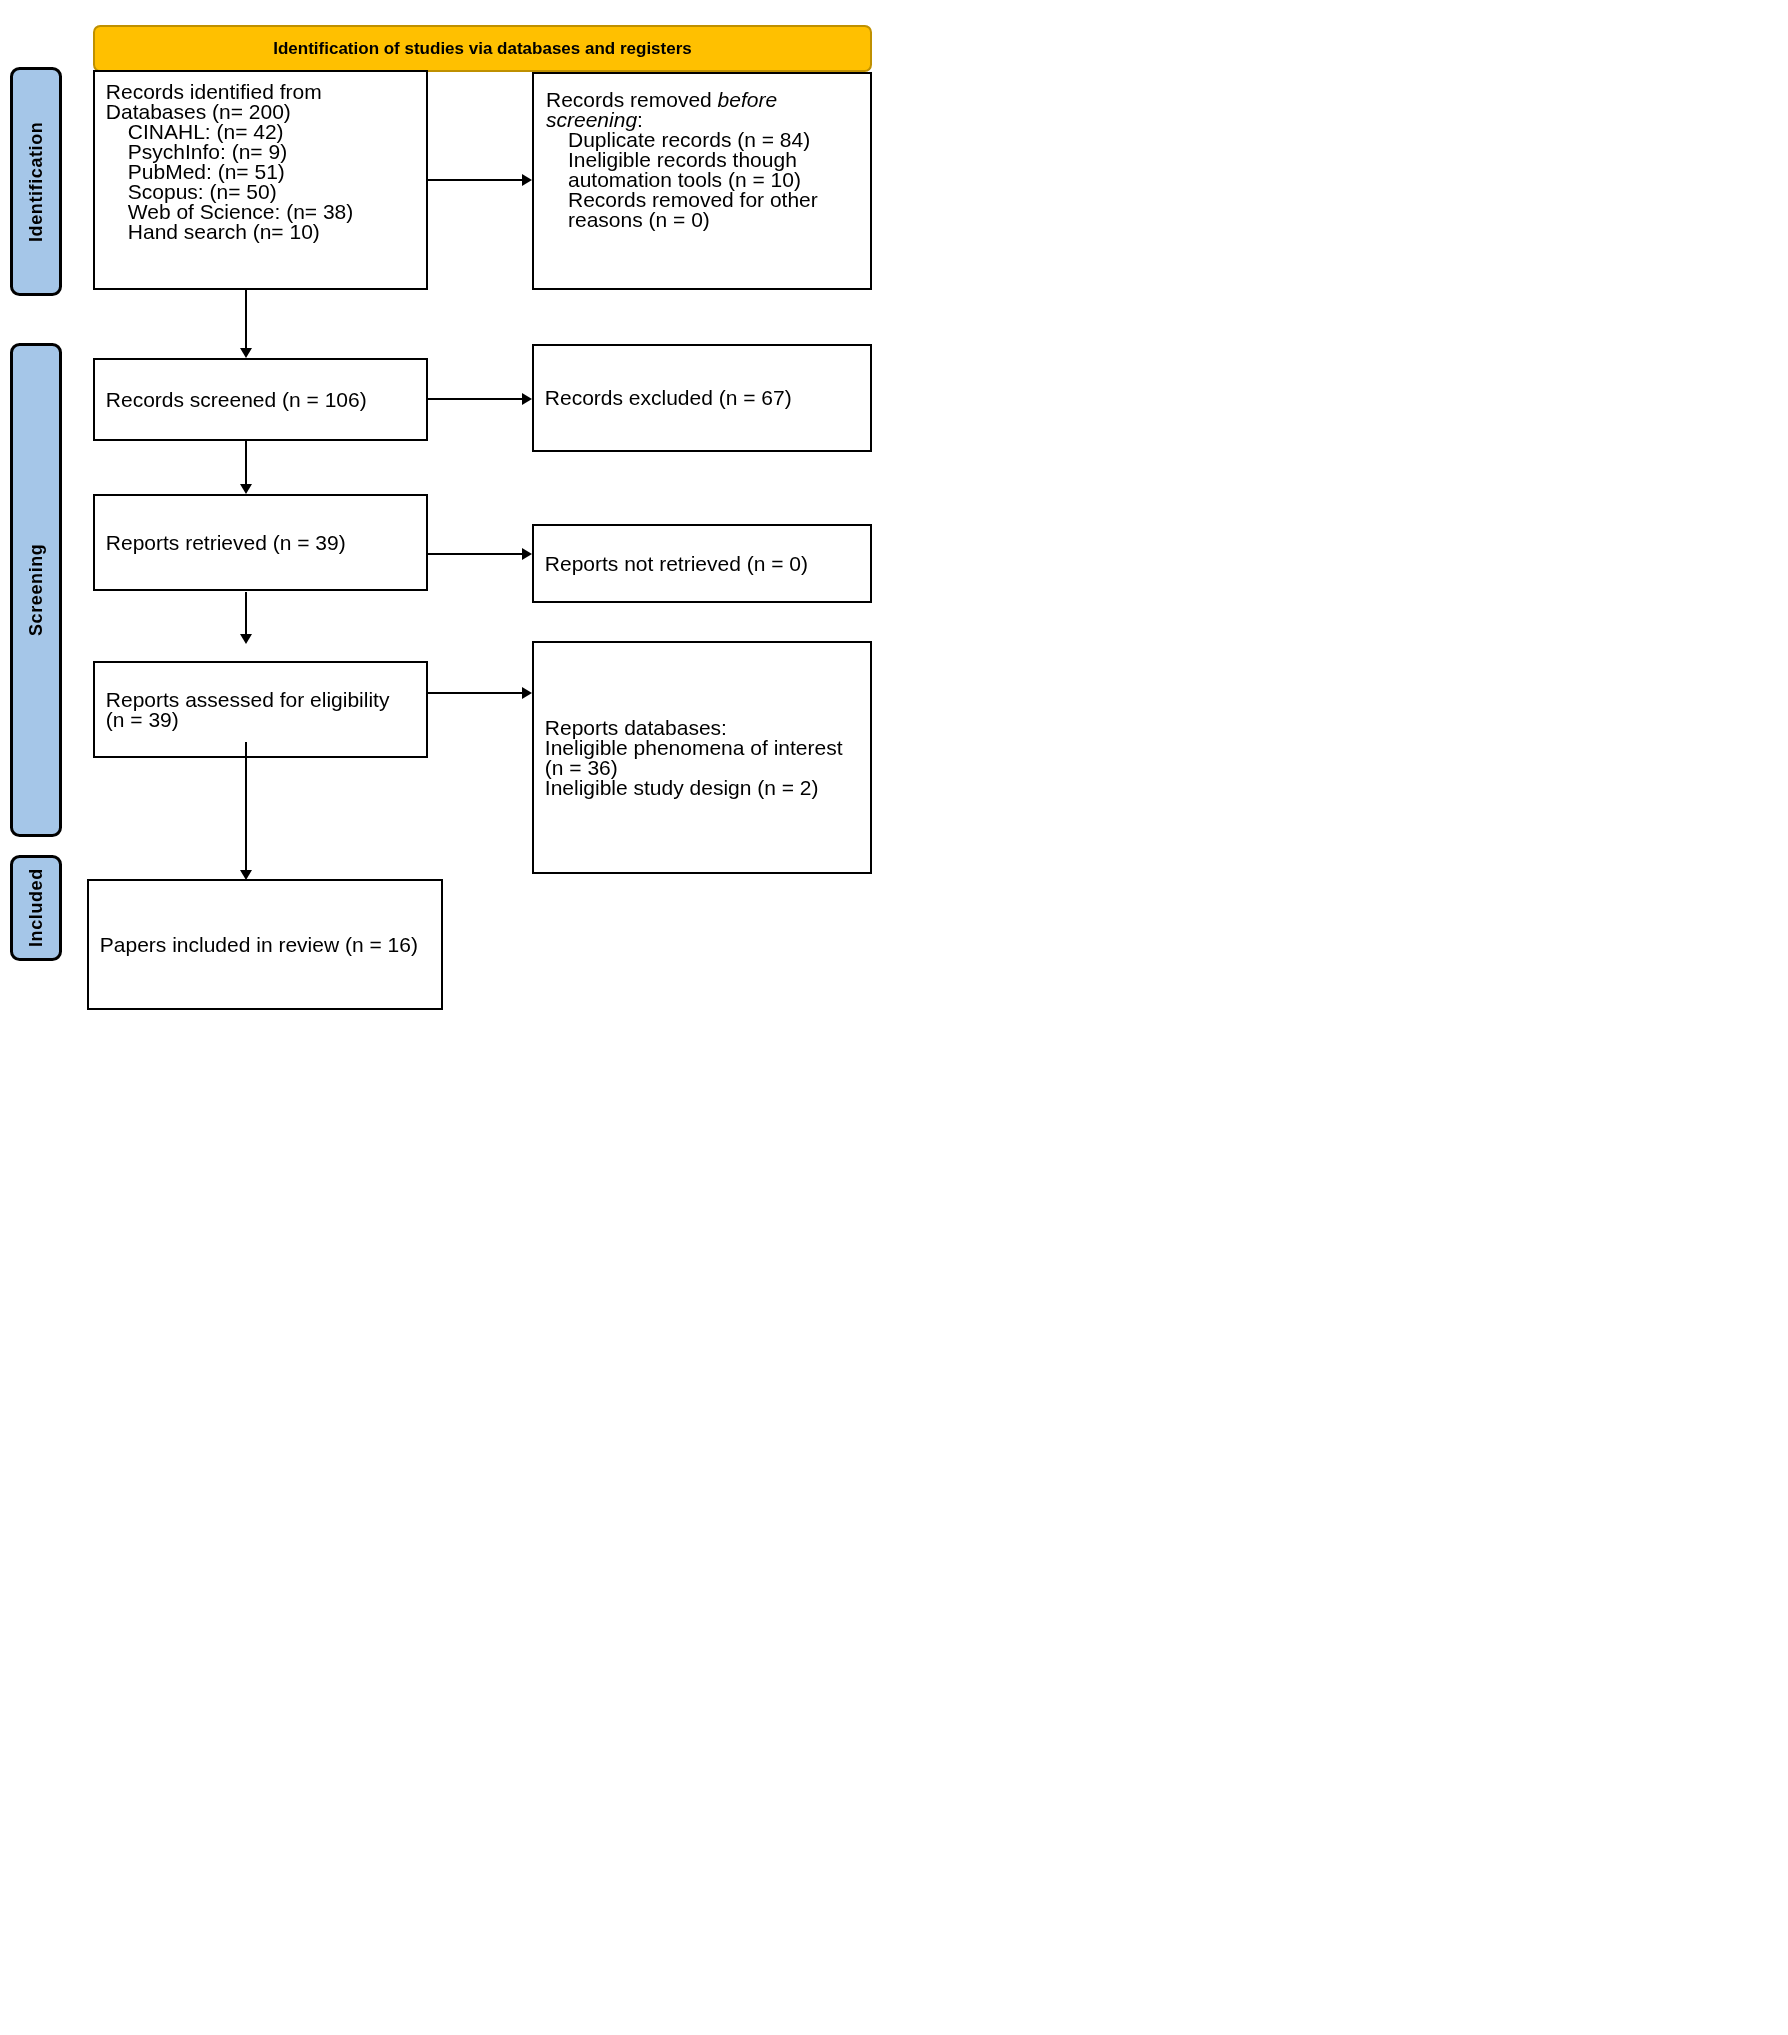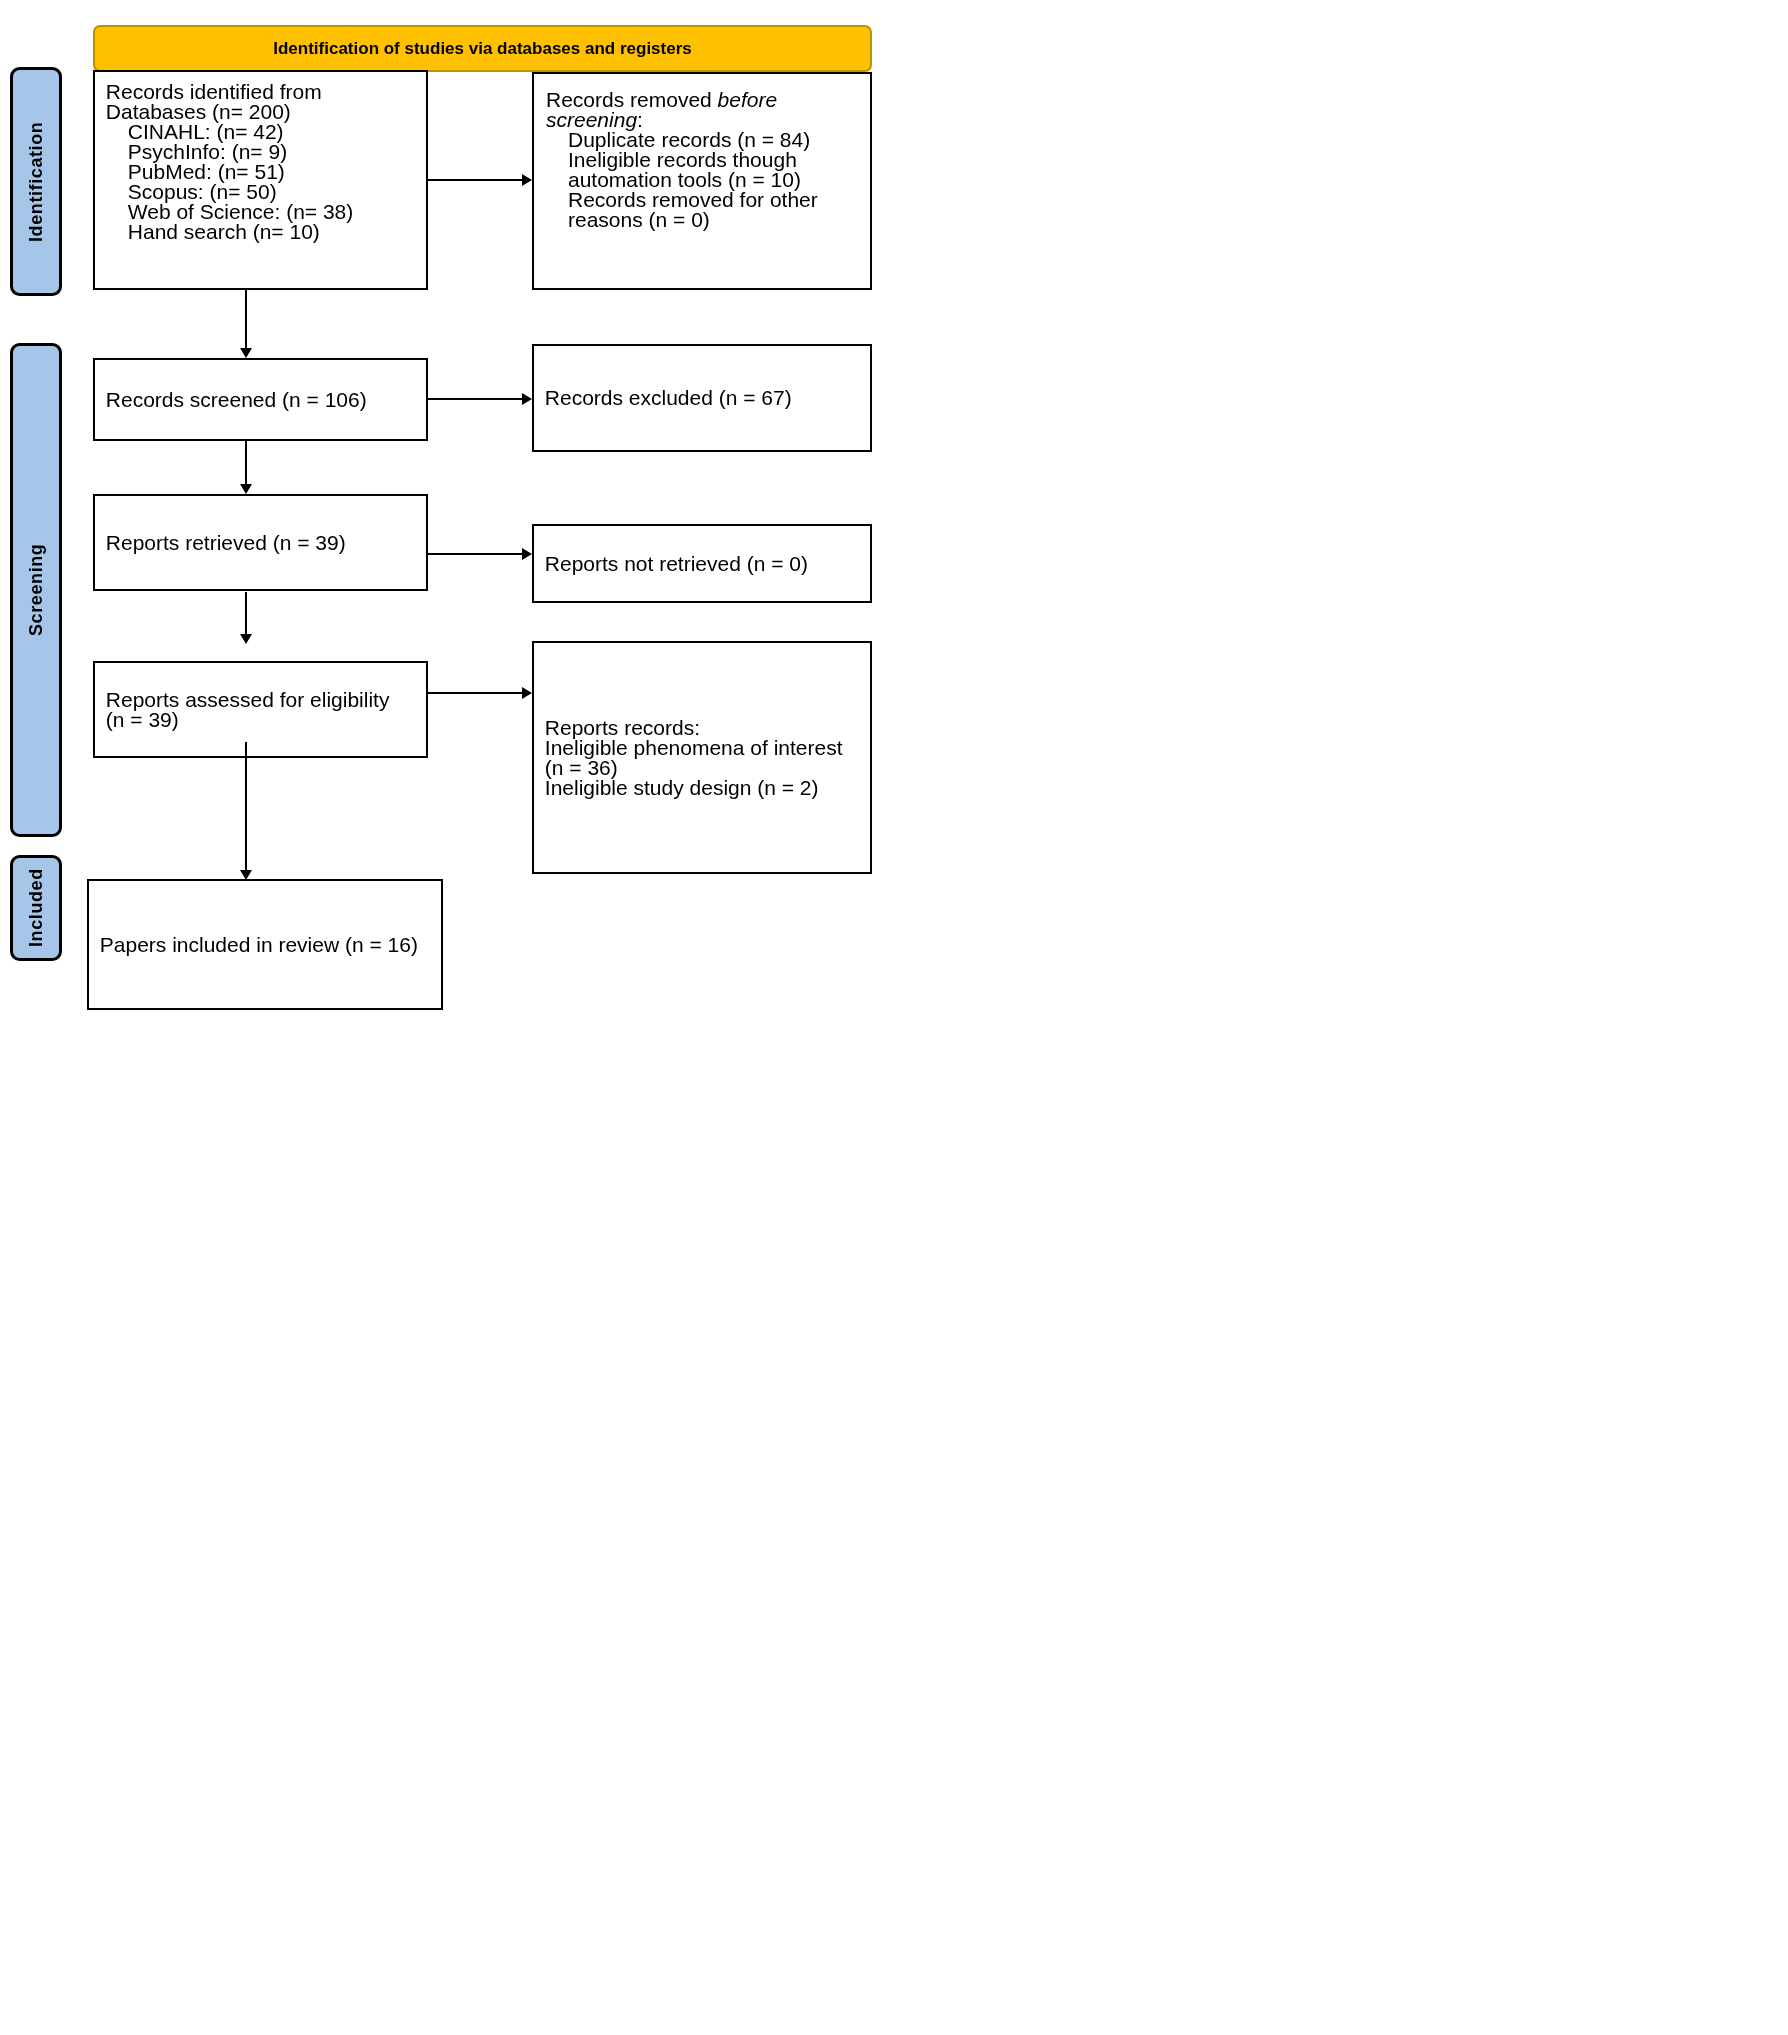--- a/index.html
+++ b/index.html
@@ -120,21 +120,21 @@
   </div>
   <div class="box col-right box-reports-not-retrieved vcenter">
     <span>Reports not retrieved (n = 0)</span>
   </div>
 
   <div class="box col-left box-reports-assessed vcenter-col">
     <span class="line">Reports assessed for eligibility</span>
     <span class="line">(n = 39)</span>
   </div>
   <div class="box col-right box-reports-excluded vcenter-col">
-    <span class="line">Reports records:</span>
+    <span class="line">Reports databases:</span>
     <span class="line">Ineligible phenomena of interest</span>
     <span class="line">(n = 36)</span>
     <span class="line">Ineligible study design (n = 2)</span>
   </div>
 
   <div class="box box-papers-included vcenter">
     <span>Papers included in review (n = 16)</span>
   </div>
 
   <div class="arrow-v" style="left:245px;top:290px;height:58px"></div>

